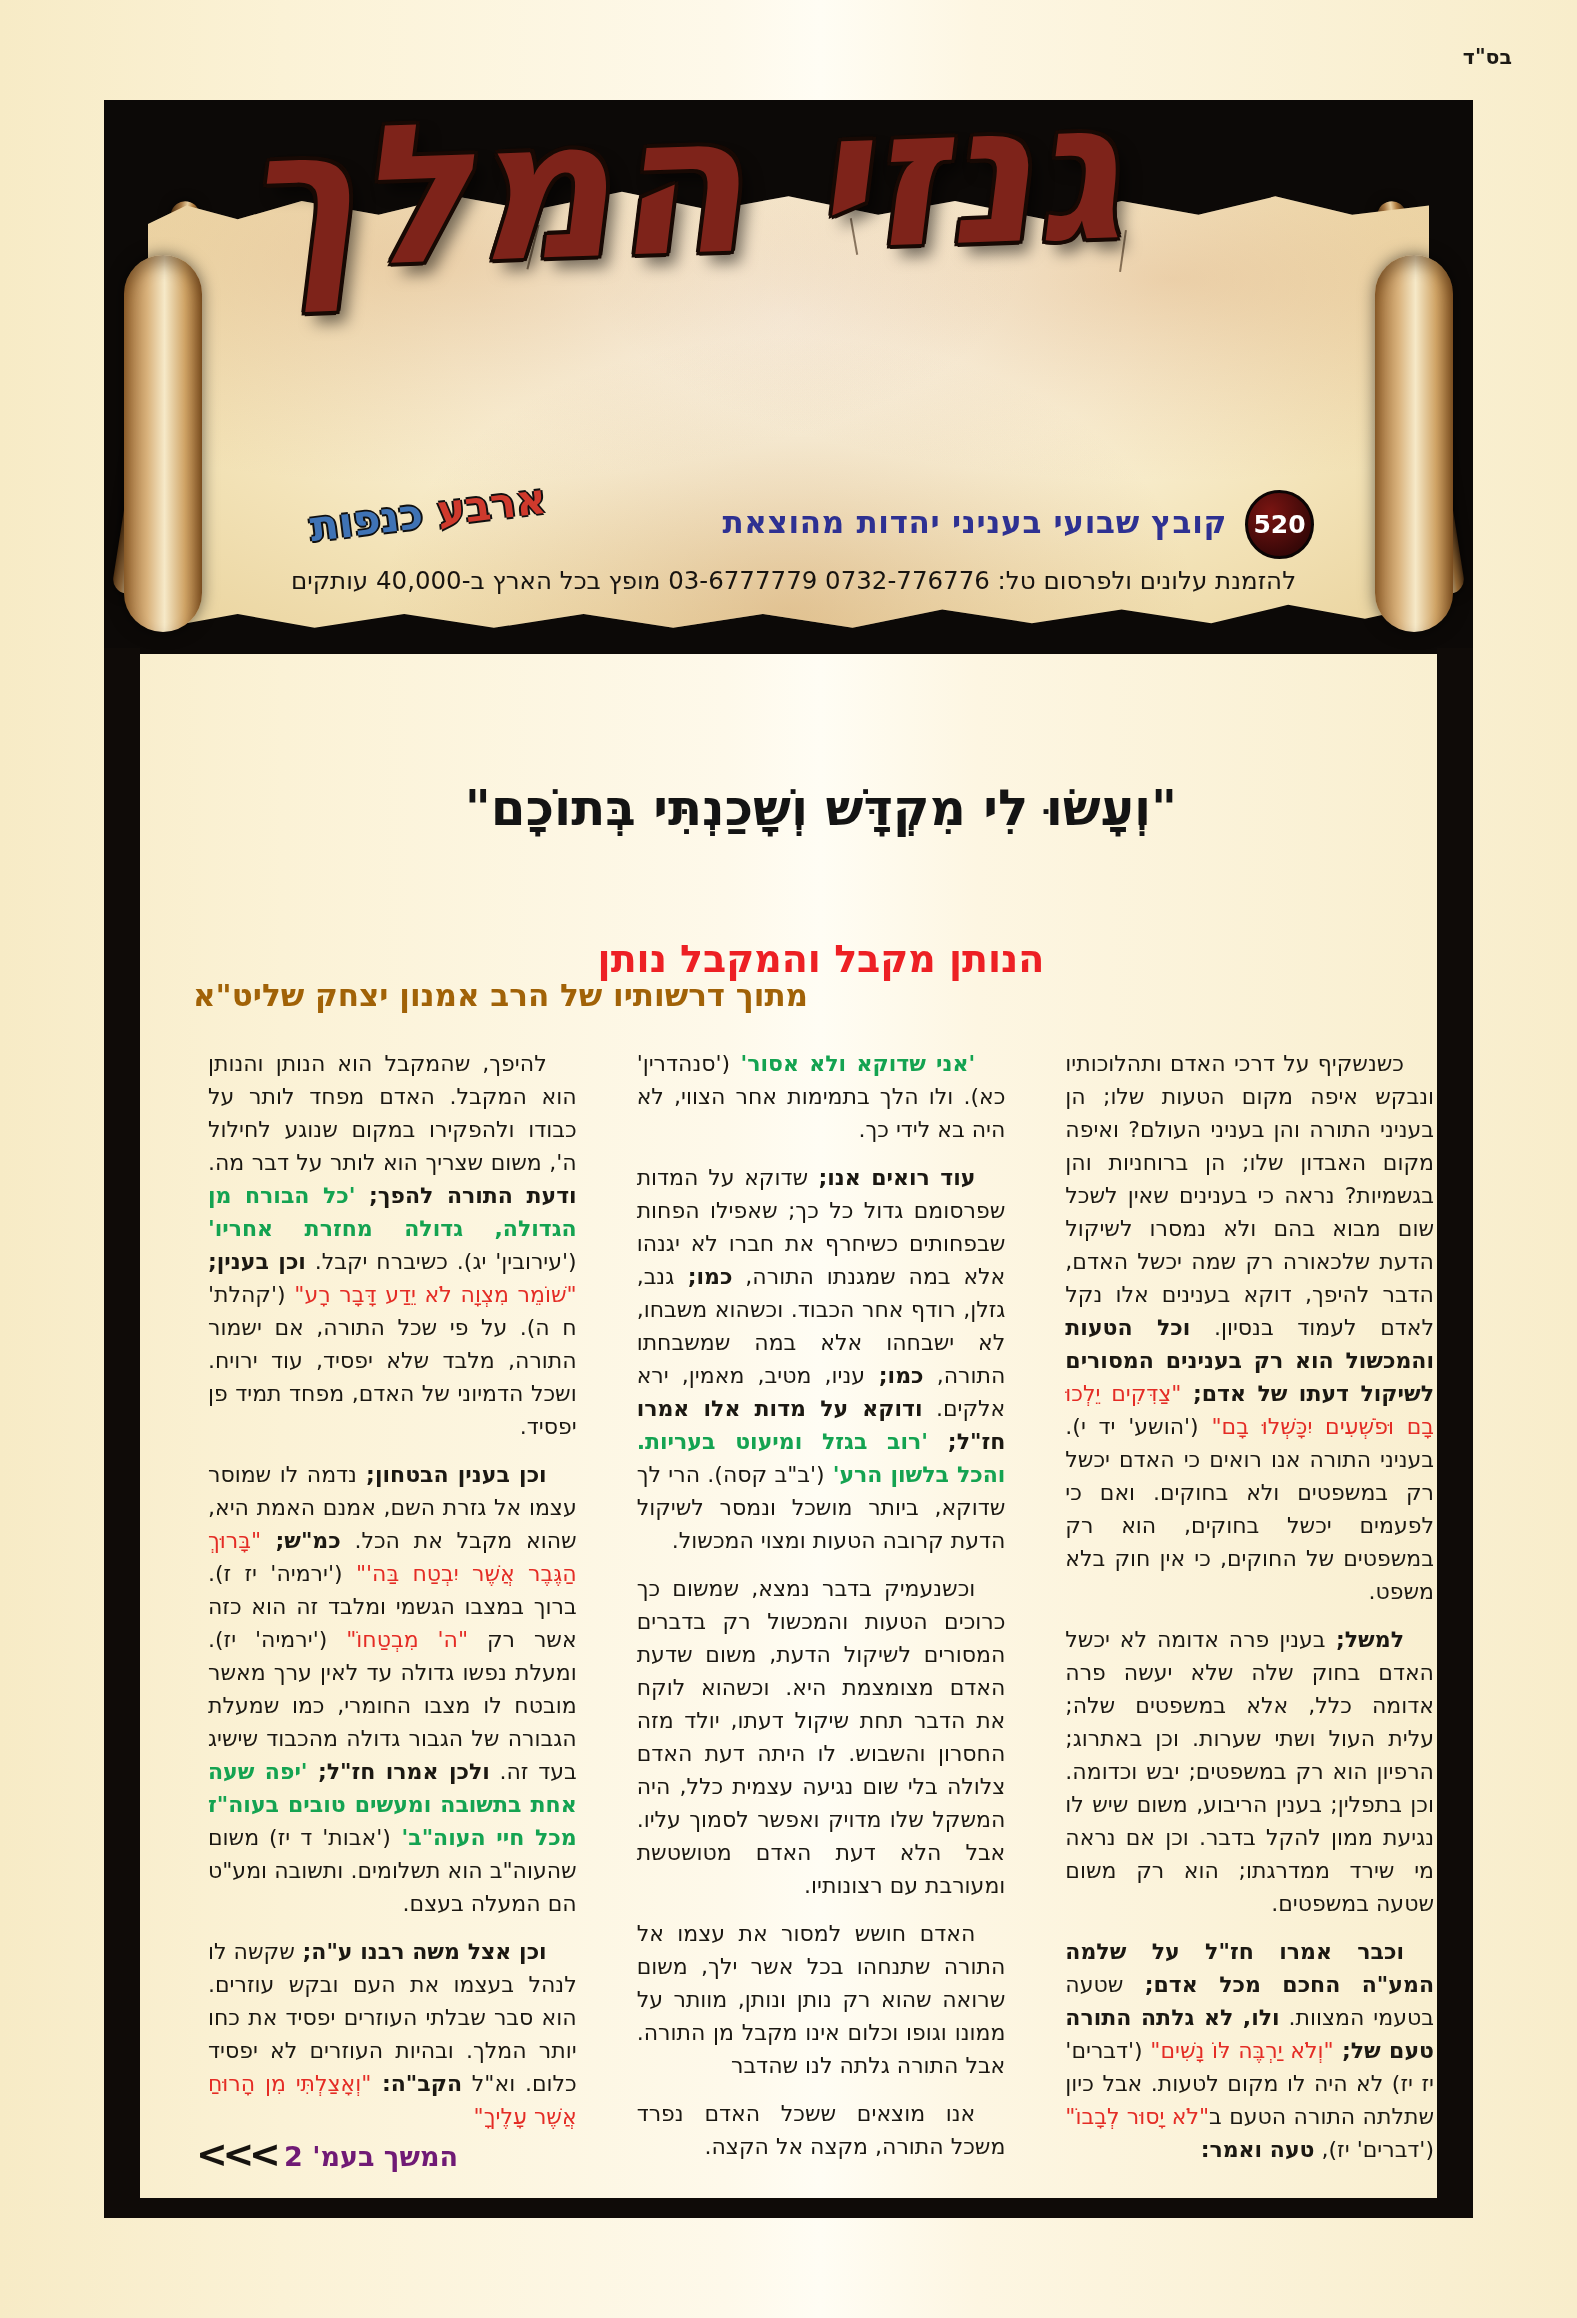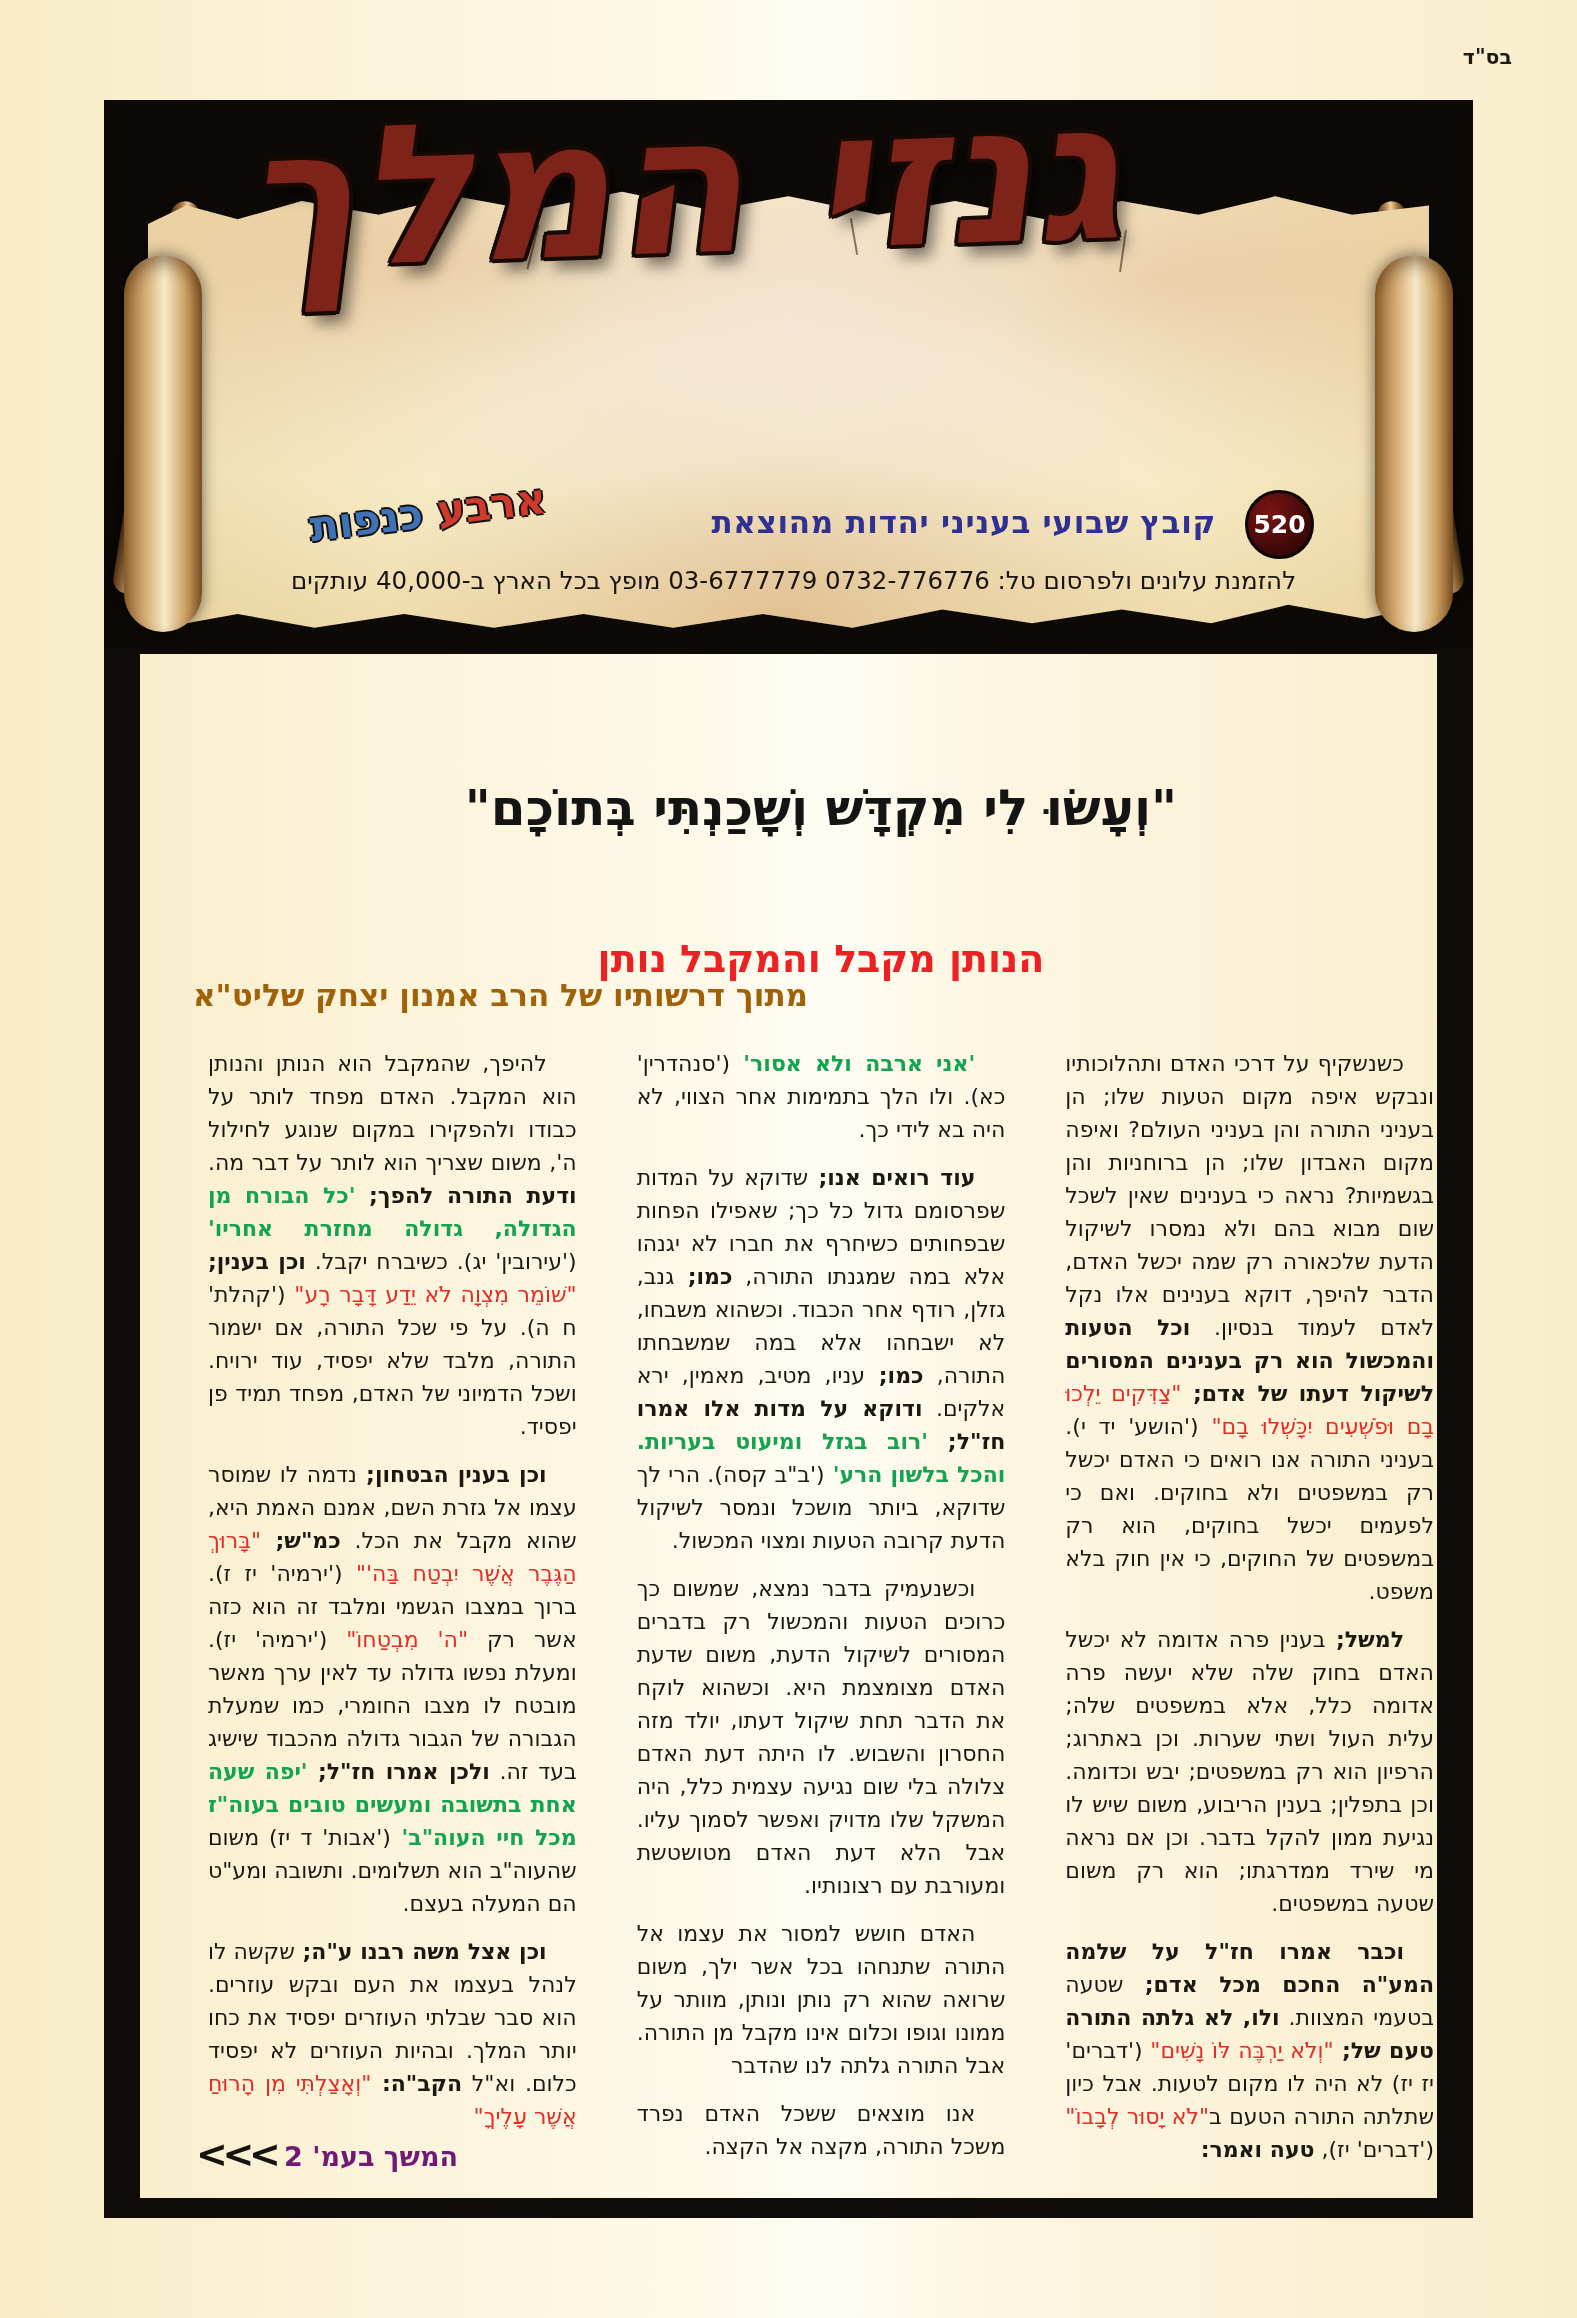--- a/index.html
+++ b/index.html
@@ -37,21 +37,21 @@
   .masthead{left:99px;width:1190px;top:79px;text-align:center;
     font-family:"DejaVu Serif","DejaVu Sans",serif;font-weight:bold;font-size:193px;line-height:1.1;
     color:#7e231a;transform:rotate(-2deg) skewX(-9deg);
     text-shadow:4px 0 0 #170904,-4px 0 0 #170904,0 4px 0 #170904,0 -4px 0 #170904,
       3.3px 3.3px 0 #170904,-3.3px 3.3px 0 #170904,3.3px -3.3px 0 #170904,-3.3px -3.3px 0 #170904,
       10.6px 12px 14.5px rgba(0,0,0,.5);}
   .issue-badge{left:1245px;top:490px;width:63px;height:63px;border-radius:50%;
     background:radial-gradient(circle at 35% 30%,#7a1512,#3a0808 70%,#240404);
     border:3.3px solid #0b0505;display:flex;align-items:center;justify-content:center;
     color:#ffffff;font-size:25px;font-weight:bold;}
-  .sub-blue{right:361px;top:504px;font-size:31px;font-weight:bold;color:#2e3192;letter-spacing:0.7px;}
+  .sub-blue{right:350px;top:504px;font-size:31px;font-weight:bold;color:#2e3192;letter-spacing:0.7px;}
   .logo-arba{left:309px;top:488px;font-size:42px;font-weight:bold;transform:rotate(-7deg);
     text-shadow:2px 0 0 #101010,-2px 0 0 #101010,0 2px 0 #101010,0 -2px 0 #101010;}
   .logo-arba .w1{color:#cf3a2d;}
   .logo-arba .w2{color:#3f73b5;}
   .contact{left:278px;width:1031px;top:566px;text-align:center;font-size:24.5px;color:#181410;font-weight:500;}
   
   .content-frame{left:104px;top:648px;width:1369px;height:1570px;box-sizing:border-box;
     border-left:36px solid #0f0b08;border-right:36px solid #0f0b08;border-bottom:20px solid #0f0b08;}
   
   .verse-headline{left:193px;width:1256px;top:779px;text-align:center;font-weight:bold;
@@ -105,21 +105,21 @@
 <div class="abs sub-red">הנותן מקבל והמקבל נותן</div>
 <div class="abs sub-black">מתוך דרשותיו של הרב אמנון יצחק שליט"א</div>
 
 <div class="abs columns">
   <div class="col">
       <p><span>כשנשקיף על דרכי האדם ותהלוכותיו ונבקש איפה מקום הטעות שלו; הן בעניני התורה והן בעניני העולם? ואיפה מקום האבדון שלו; הן ברוחניות והן בגשמיות? נראה כי בענינים שאין לשכל שום מבוא בהם ולא נמסרו לשיקול הדעת שלכאורה רק שמה יכשל האדם, הדבר להיפך, דוקא בענינים אלו נקל לאדם לעמוד בנסיון. </span><span class="seg-b">וכל הטעות והמכשול הוא רק בענינים המסורים לשיקול דעתו של אדם; </span><span class="seg-r">"צַדִּקִים יֵלְכוּ בָם וּפֹשְׁעִים יִכָּשְׁלוּ בָם" </span><span>('הושע' יד י). בעניני התורה אנו רואים כי האדם יכשל רק במשפטים ולא בחוקים. ואם כי לפעמים יכשל בחוקים, הוא רק במשפטים של החוקים, כי אין חוק בלא משפט.</span></p>
       <p><span class="seg-b">למשל; </span><span>בענין פרה אדומה לא יכשל האדם בחוק שלה שלא יעשה פרה אדומה כלל, אלא במשפטים שלה; עלית העול ושתי שערות. וכן באתרוג; הרפיון הוא רק במשפטים; יבש וכדומה. וכן בתפלין; בענין הריבוע, משום שיש לו נגיעת ממון להקל בדבר. וכן אם נראה מי שירד ממדרגתו; הוא רק משום שטעה במשפטים.</span></p>
       <p><span class="seg-b">וכבר אמרו חז"ל על שלמה המע"ה החכם מכל אדם; </span><span>שטעה בטעמי המצוות. </span><span class="seg-b">ולו, לא גלתה התורה טעם של; </span><span class="seg-r">"וְלֹא יַרְבֶּה לּוֹ נָשִׁים" </span><span>('דברים' יז יז) לא היה לו מקום לטעות. אבל כיון שתלתה התורה הטעם ב</span><span class="seg-r">"לֹא יָסוּר לְבָבוֹ" </span><span>('דברים' יז), </span><span class="seg-b">טעה ואמר:</span></p>
     </div>
   <div class="col">
-      <p><span class="seg-g">'אני ארבה ולא אסור' </span><span>('סנהדרין' כא). ולו הלך בתמימות אחר הצווי, לא היה בא לידי כך.</span></p>
+      <p><span class="seg-g">'אני שדוקא ולא אסור' </span><span>('סנהדרין' כא). ולו הלך בתמימות אחר הצווי, לא היה בא לידי כך.</span></p>
       <p><span class="seg-b">עוד רואים אנו; </span><span>שדוקא על המדות שפרסומם גדול כל כך; שאפילו הפחות שבפחותים כשיחרף את חברו לא יגנהו אלא במה שמגנתו התורה, </span><span class="seg-b">כמו; </span><span>גנב, גזלן, רודף אחר הכבוד. וכשהוא משבחו, לא ישבחהו אלא במה שמשבחתו התורה, </span><span class="seg-b">כמו; </span><span>עניו, מטיב, מאמין, ירא אלקים. </span><span class="seg-b">ודוקא על מדות אלו אמרו חז"ל; </span><span class="seg-g">'רוב בגזל ומיעוט בעריות. והכל בלשון הרע' </span><span>('ב"ב קסה). הרי לך שדוקא, ביותר מושכל ונמסר לשיקול הדעת קרובה הטעות ומצוי המכשול.</span></p>
       <p><span>וכשנעמיק בדבר נמצא, שמשום כך כרוכים הטעות והמכשול רק בדברים המסורים לשיקול הדעת, משום שדעת האדם מצומצמת היא. וכשהוא לוקח את הדבר תחת שיקול דעתו, יולד מזה החסרון והשבוש. לו היתה דעת האדם צלולה בלי שום נגיעה עצמית כלל, היה המשקל שלו מדויק ואפשר לסמוך עליו. אבל הלא דעת האדם מטושטשת ומעורבת עם רצונותיו.</span></p>
       <p><span>האדם חושש למסור את עצמו אל התורה שתנחהו בכל אשר ילך, משום שרואה שהוא רק נותן ונותן, מוותר על ממונו וגופו וכלום אינו מקבל מן התורה. אבל התורה גלתה לנו שהדבר</span></p>
       <p><span>אנו מוצאים ששכל האדם נפרד משכל התורה, מקצה אל הקצה.</span></p>
     </div>
   <div class="col">
       <p><span>להיפך, שהמקבל הוא הנותן והנותן הוא המקבל. האדם מפחד לותר על כבודו ולהפקירו במקום שנוגע לחילול ה', משום שצריך הוא לותר על דבר מה. </span><span class="seg-b">ודעת התורה להפך; </span><span class="seg-g">'כל הבורח מן הגדולה, גדולה מחזרת אחריו' </span><span>('עירובין' יג). כשיברח יקבל. </span><span class="seg-b">וכן בענין; </span><span class="seg-r">"שׁוֹמֵר מִצְוָה לֹא יֵדַע דָּבָר רָע" </span><span>('קהלת' ח ה). על פי שכל התורה, אם ישמור התורה, מלבד שלא יפסיד, עוד ירויח. ושכל הדמיוני של האדם, מפחד תמיד פן יפסיד.</span></p>
       <p><span class="seg-b">וכן בענין הבטחון; </span><span>נדמה לו שמוסר עצמו אל גזרת השם, אמנם האמת היא, שהוא מקבל את הכל. </span><span class="seg-b">כמ"ש; </span><span class="seg-r">"בָּרוּךְ הַגֶּבֶר אֲשֶׁר יִבְטַח בַּה'" </span><span>('ירמיה' יז ז). ברוך במצבו הגשמי ומלבד זה הוא כזה אשר רק </span><span class="seg-r">"ה' מִבְטַחוֹ" </span><span>('ירמיה' יז). ומעלת נפשו גדולה עד לאין ערך מאשר מובטח לו מצבו החומרי, כמו שמעלת הגבורה של הגבור גדולה מהכבוד שישיג בעד זה. </span><span class="seg-b">ולכן אמרו חז"ל; </span><span class="seg-g">'יפה שעה אחת בתשובה ומעשים טובים בעוה"ז מכל חיי העוה"ב' </span><span>('אבות' ד יז) משום שהעוה"ב הוא תשלומים. ותשובה ומע"ט הם המעלה בעצם.</span></p>
       <p><span class="seg-b">וכן אצל משה רבנו ע"ה; </span><span>שקשה לו לנהל בעצמו את העם ובקש עוזרים. הוא סבר שבלתי העוזרים יפסיד את כחו יותר המלך. ובהיות העוזרים לא יפסיד כלום. וא"ל </span><span class="seg-b">הקב"ה: </span><span class="seg-r">"וְאָצַלְתִּי מִן הָרוּחַ אֲשֶׁר עָלֶיךָ"</span></p>
     </div>

